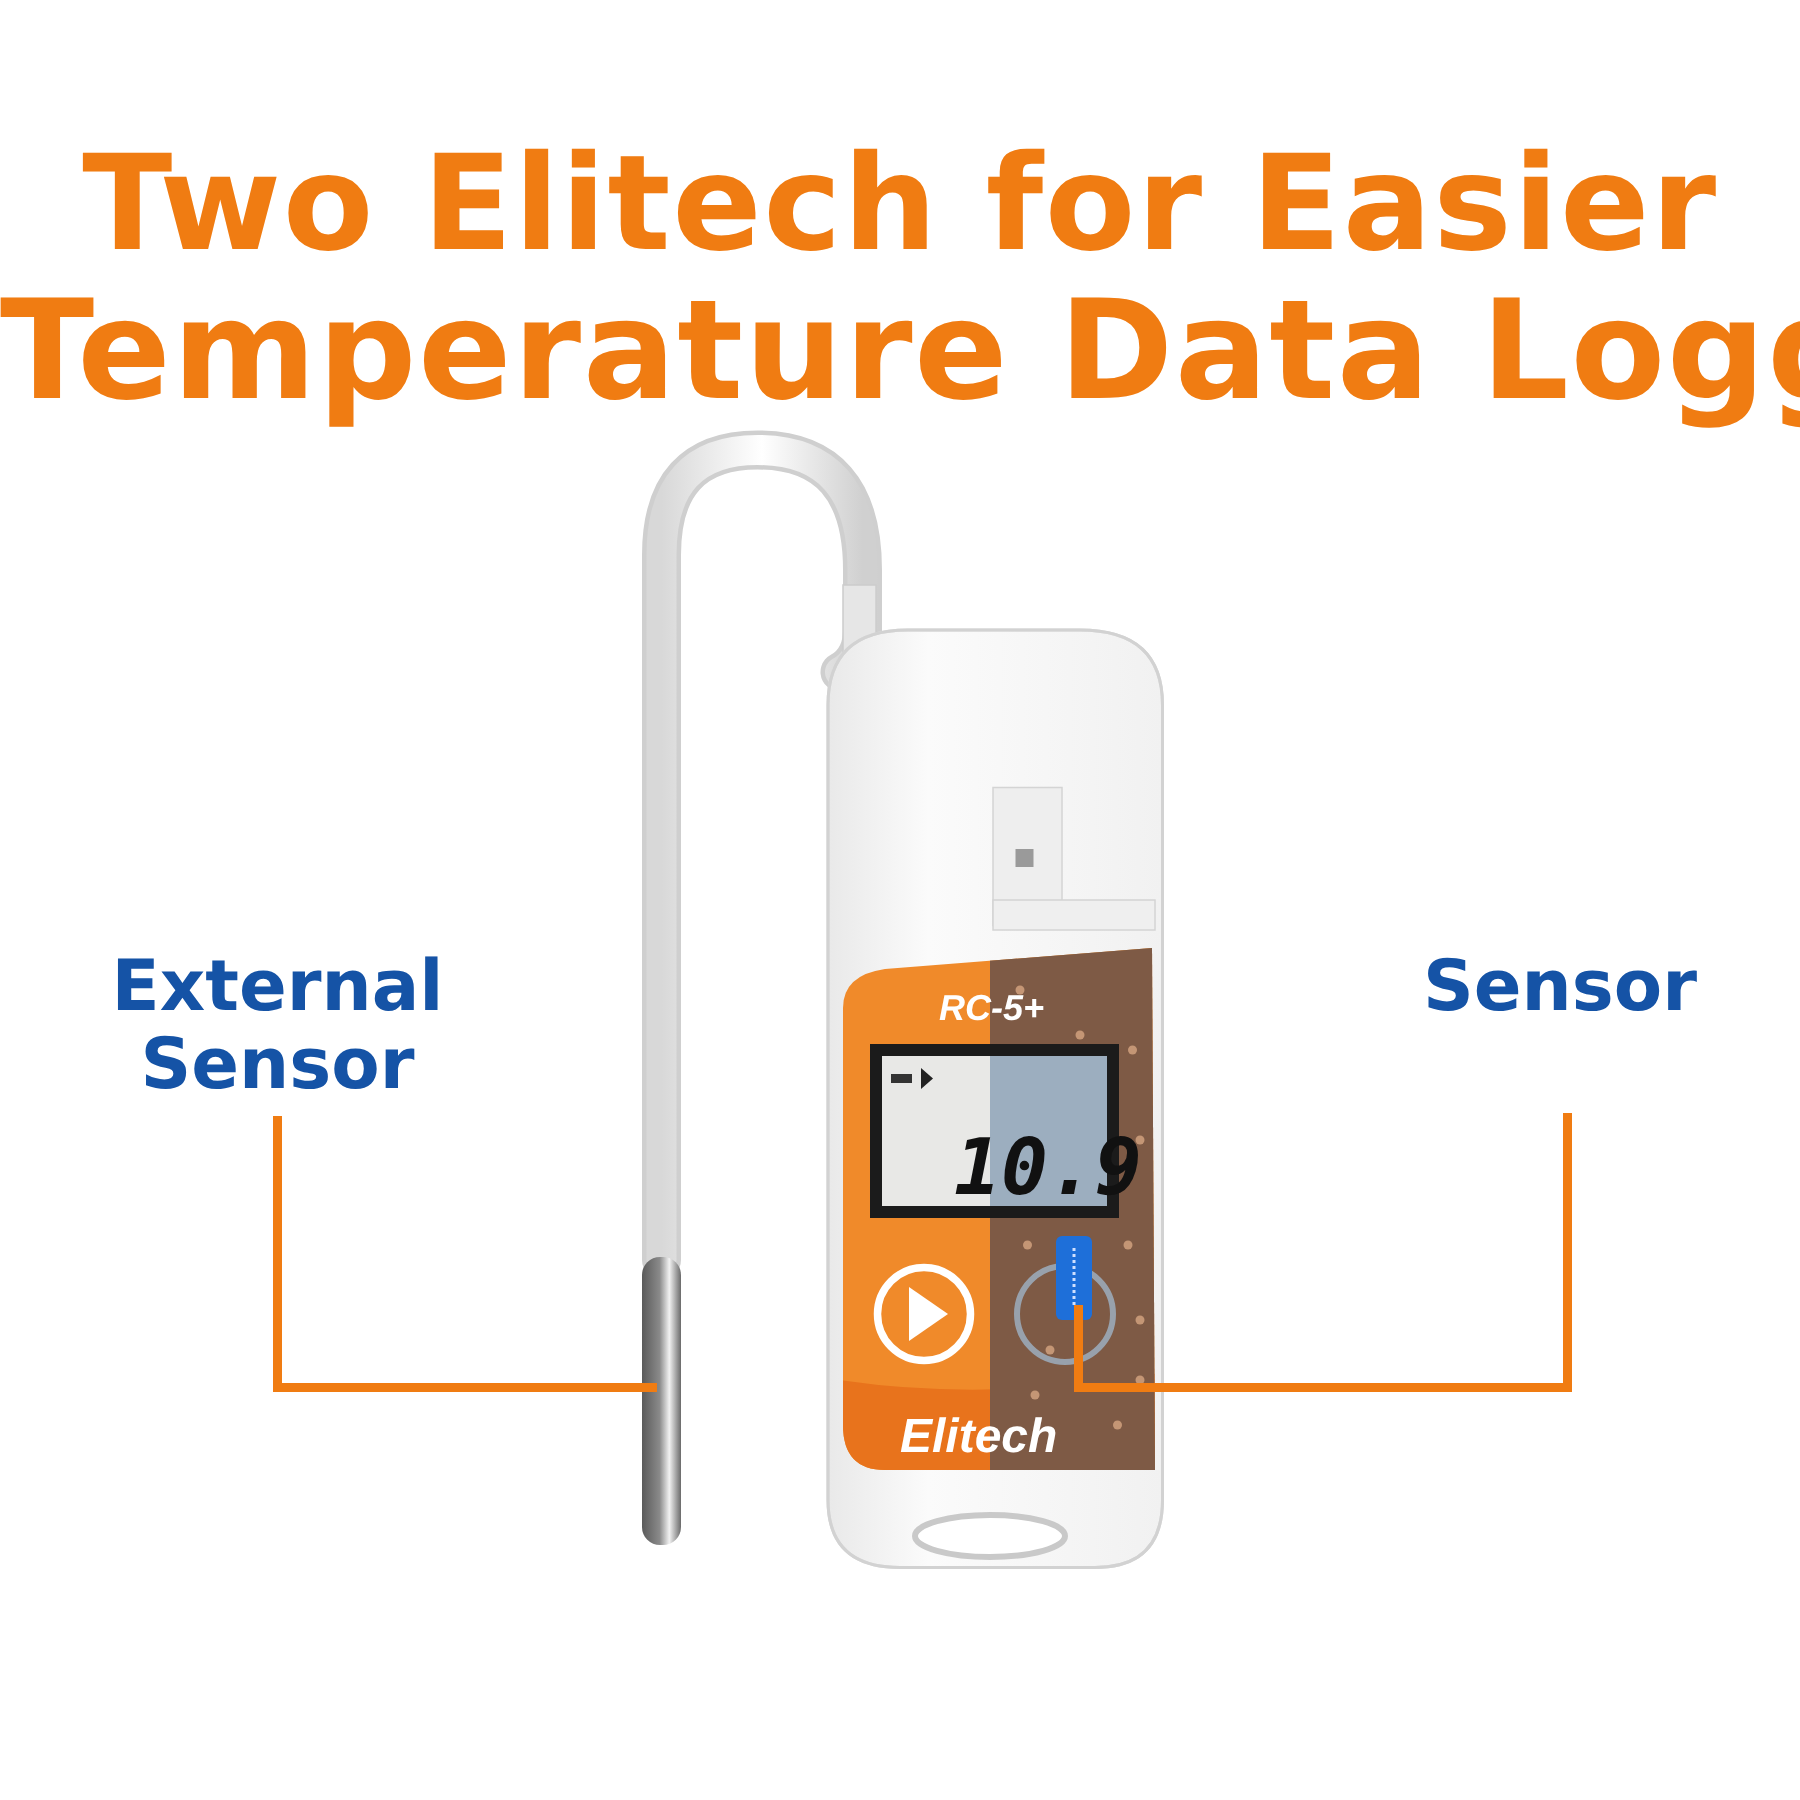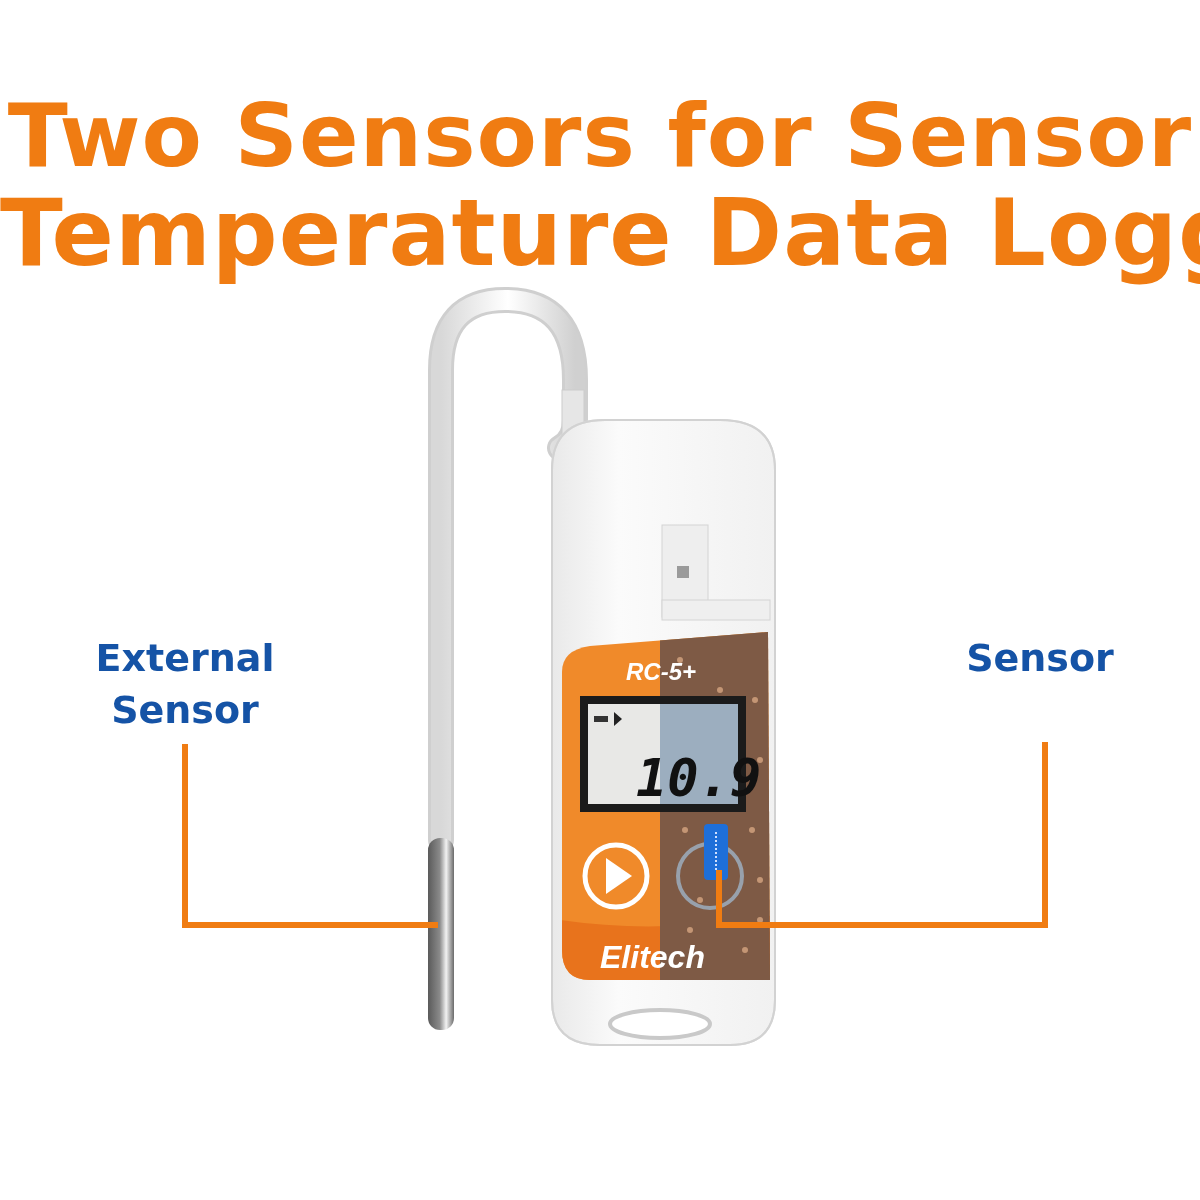--- a/index.html
+++ b/index.html
@@ -1,32 +1,32 @@
 <!DOCTYPE html>
 <html><head>
 <meta charset="utf-8">
 <style>
   html, body { margin:0; padding:0; }
   body { width:1200px; height:1200px; background:#ffffff; position:relative; overflow:hidden; font-family:"DejaVu Sans", sans-serif; }
   .title { position:absolute; left:0; width:1200px; text-align:center; color:#f07c12; font-weight:bold; font-size:88px; letter-spacing:1px; line-height:1; white-space:nowrap; }
   .title.l1 { top:92px; }
   .title.l2 { top:188px; font-size:92px; }
-  .label { position:absolute; color:#1553a6; font-weight:bold; font-size:38px; line-height:52px; text-align:center; }
+  .label { position:absolute; color:#1553a6; font-weight:bold; font-size:47px; line-height:52px; text-align:center; }
   .label.ext { left:60px; top:632px; width:250px; }
   .label.int { left:915px; top:632px; width:250px; }
   .callout { position:absolute; border-color:#f07c12; border-style:solid; }
   .callout.ext { left:182px; top:744px; width:250px; height:178px; border-width:0 0 6px 6px; }
   .callout.int { left:716px; top:742px; width:326px; height:180px; border-width:0 6px 6px 0; }
   .callout.int-stub { left:716px; top:870px; width:6px; height:56px; background:#f07c12; border:none; }
   svg.device { position:absolute; left:0; top:0; }
 </style>
 </head>
 <body>
 
-<div class="title l1">Two Sensors for Sensor</div>
+<div class="title l1">Two Elitech for Easier</div>
 <div class="title l2">Temperature Data Logging</div>
 
 <div class="label ext">
   <div>External</div>
   <div>Sensor</div>
 </div>
 <div class="label int">
   <div>Sensor</div>
 </div>
 

